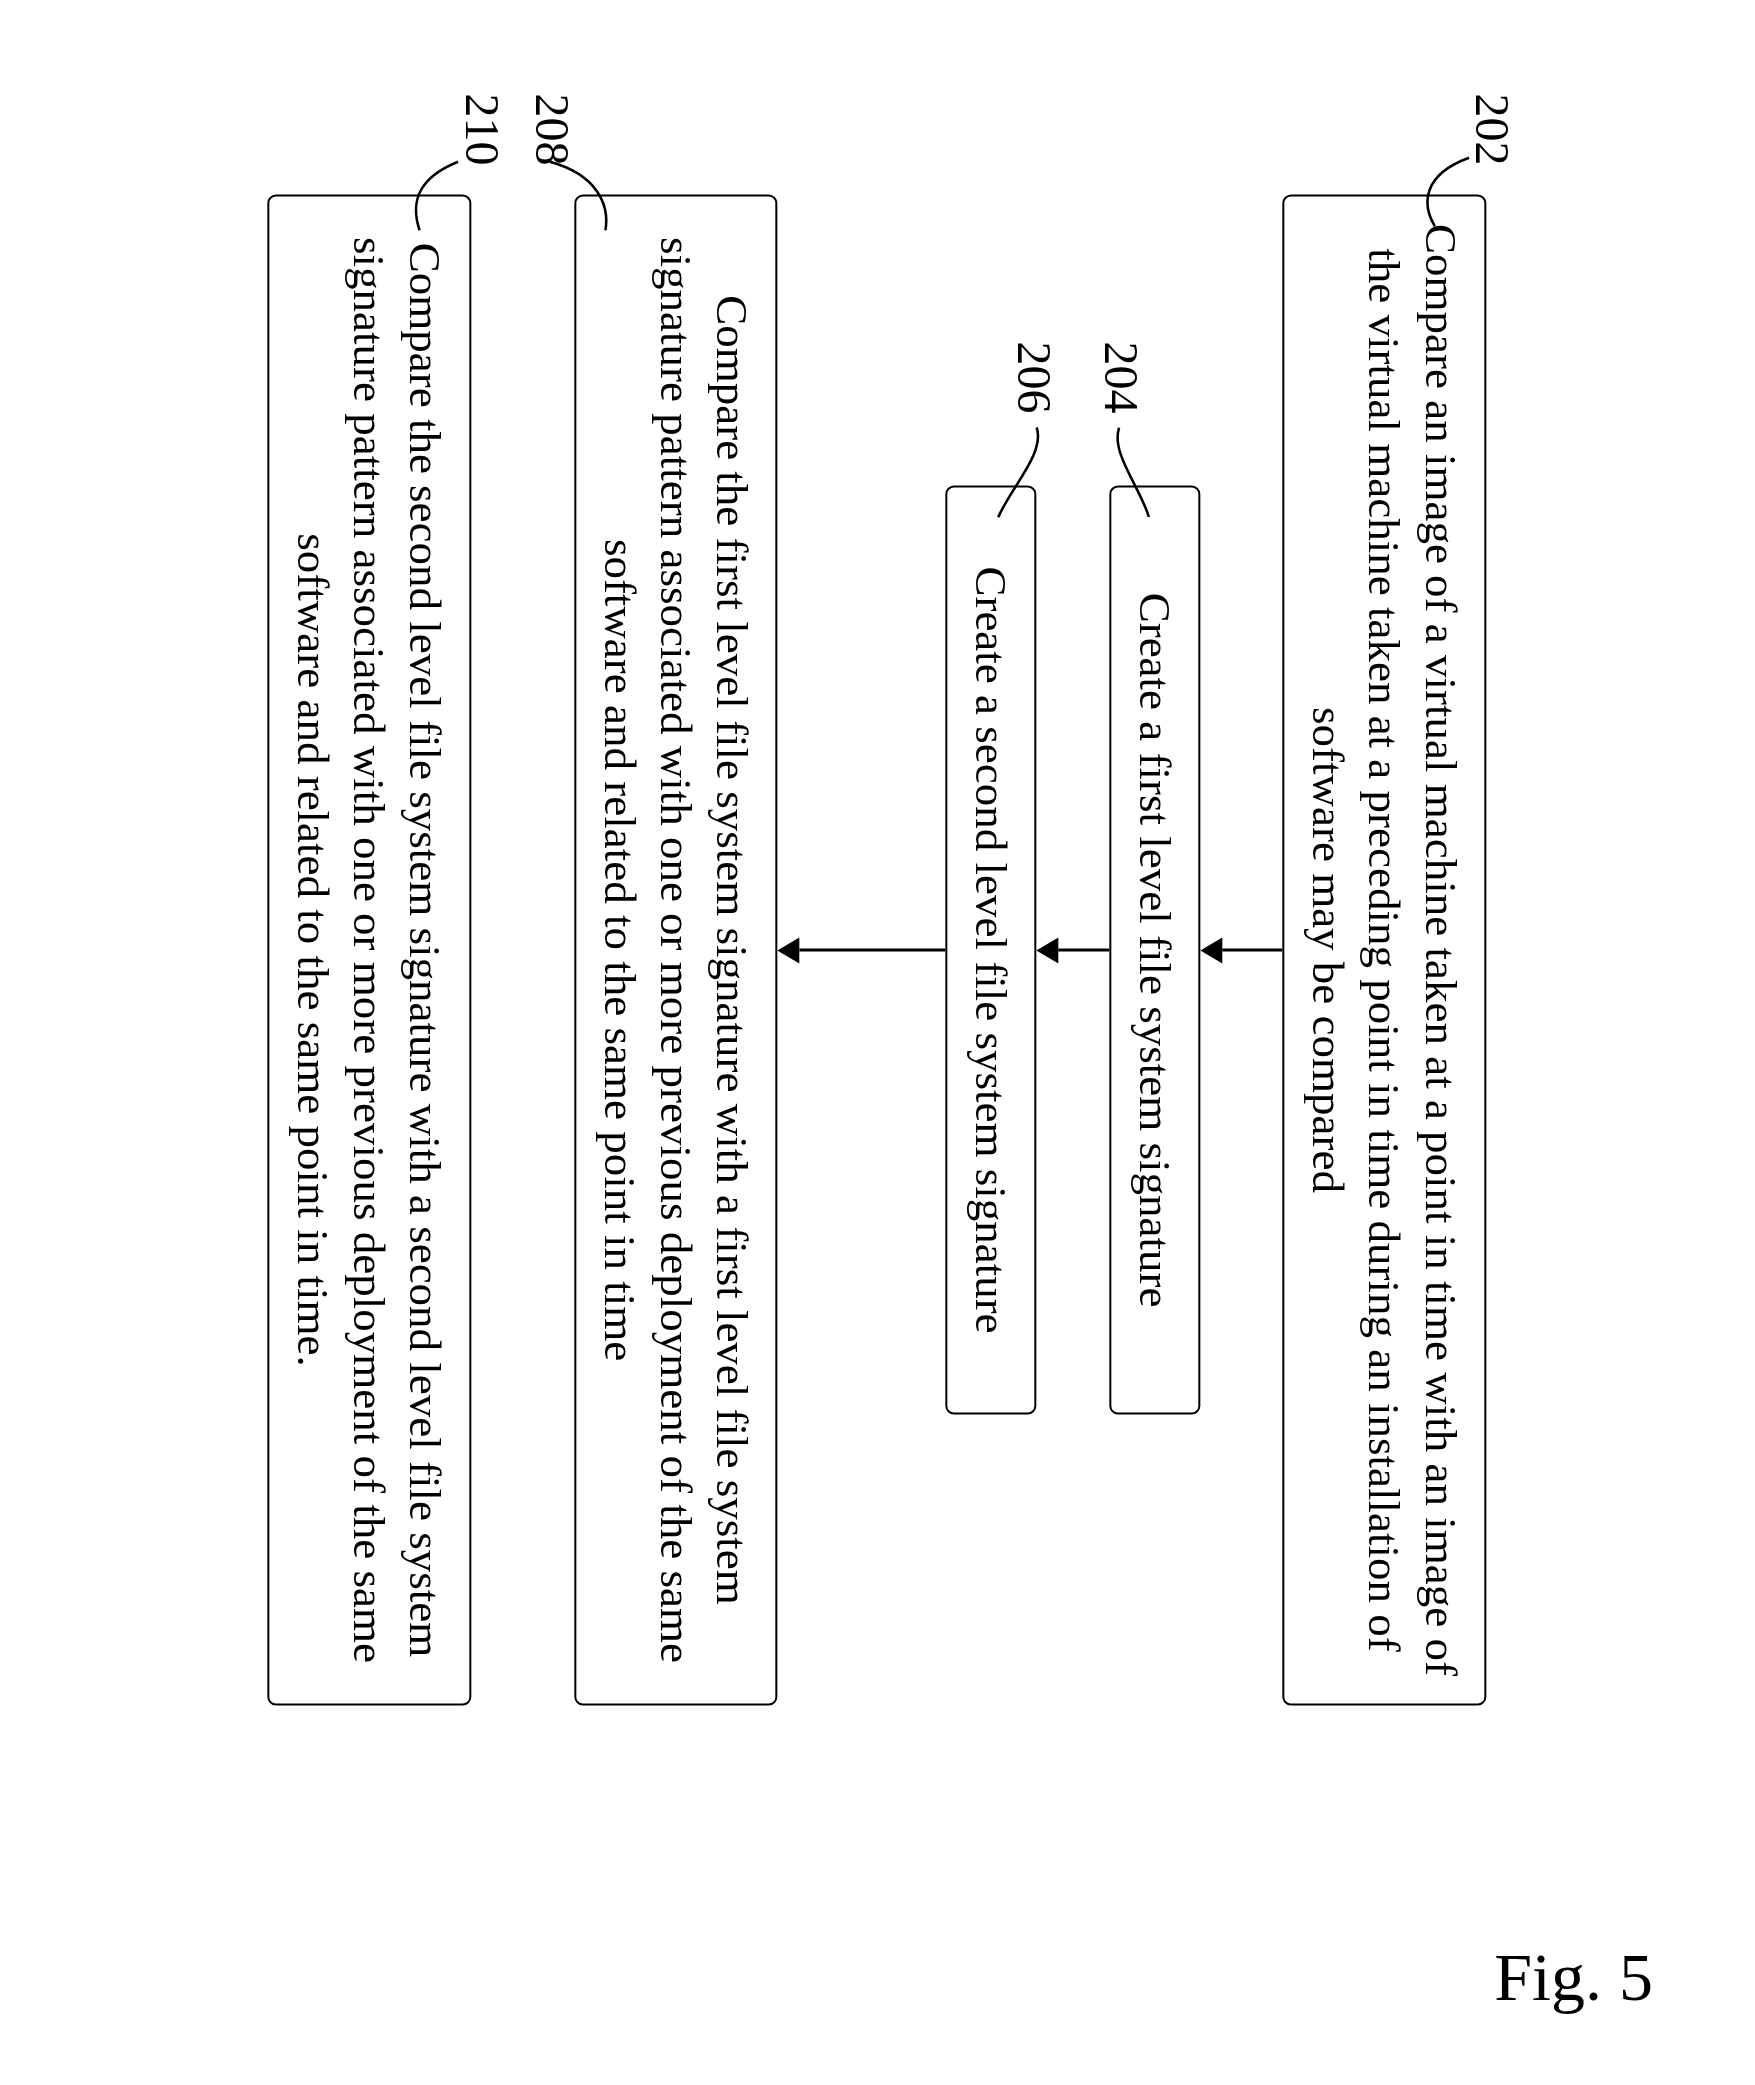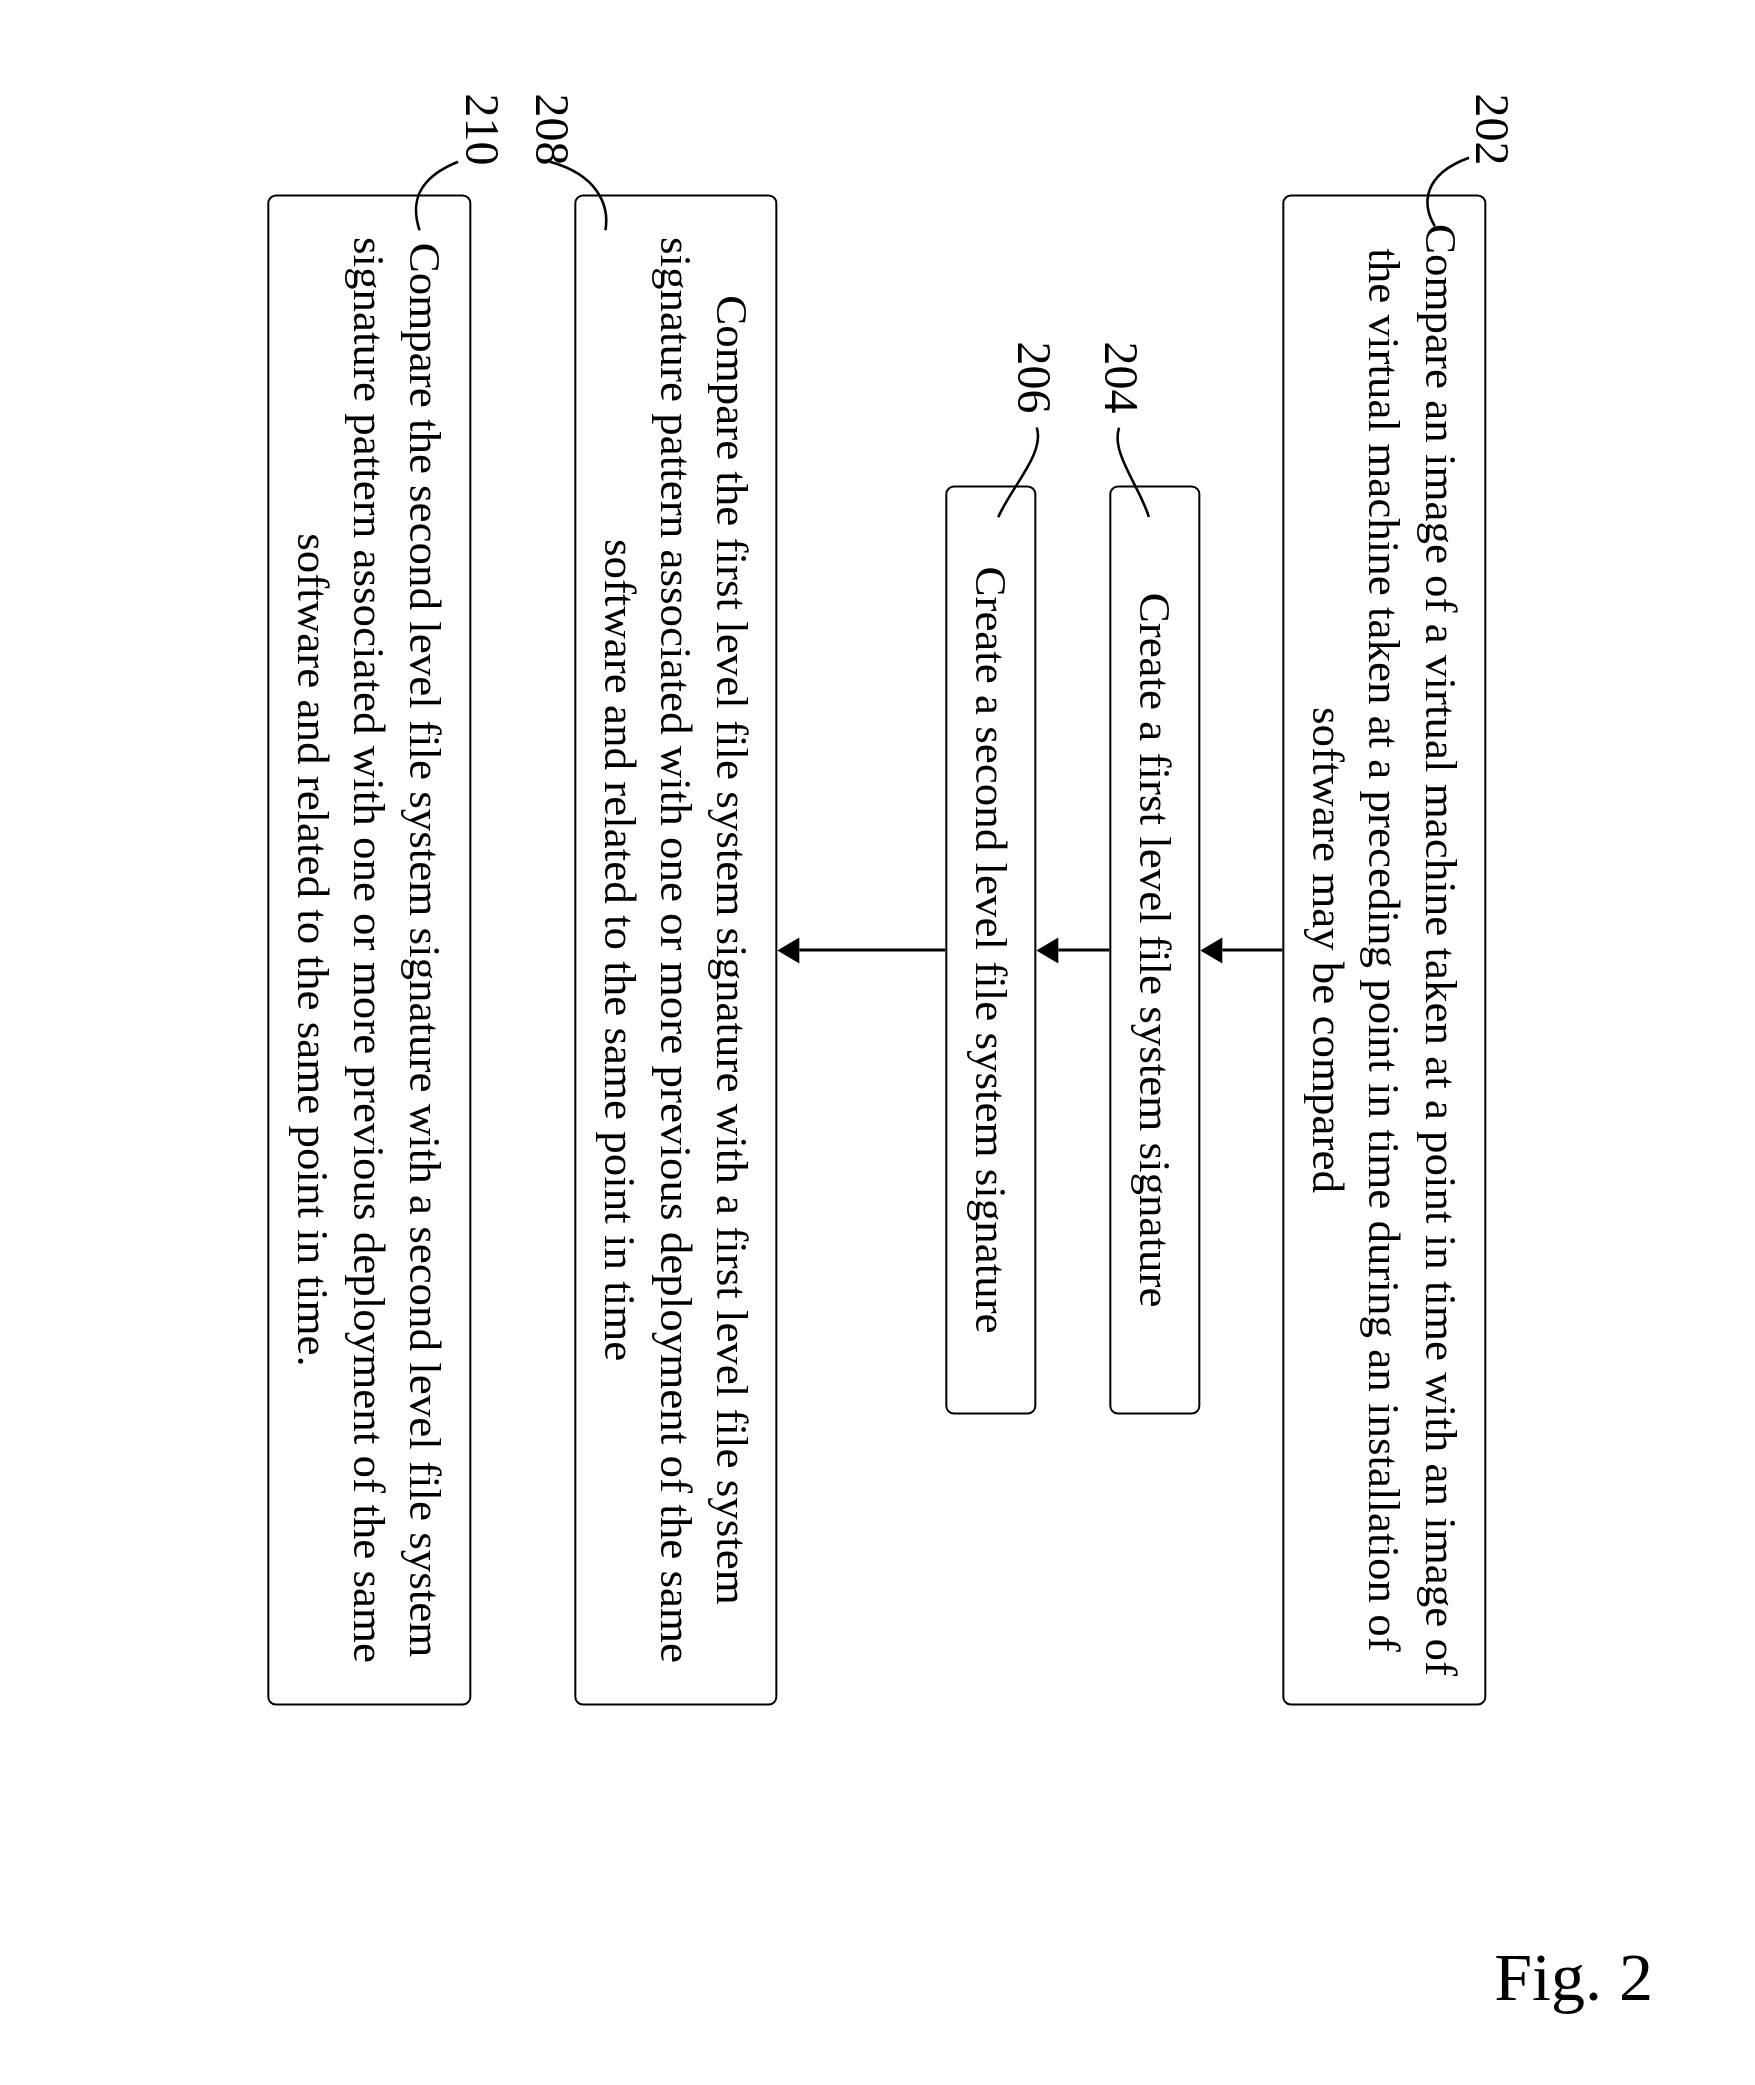--- a/index.html
+++ b/index.html
@@ -144,15 +144,15 @@
       <svg class="lead" style="left:21.4px; top:8.6px;" width="77" height="77" viewBox="0 0 90 90">
         <path d="M5 5 C 25 55, 55 60, 85 50" stroke="#000" stroke-width="3" fill="none"></path>
       </svg>
       <div class="box wide">
         <span>Compare the second level file system signature with a second level file system signature pattern associated with one or more previous deployment of the same software and related to the same point in time.</span>
       </div>
     </div>
 
   </div>
 
-  <div class="fig-label">Fig. 2</div>
+  <div class="fig-label">Fig. 5</div>
 </div>
 
 
 </body></html>

